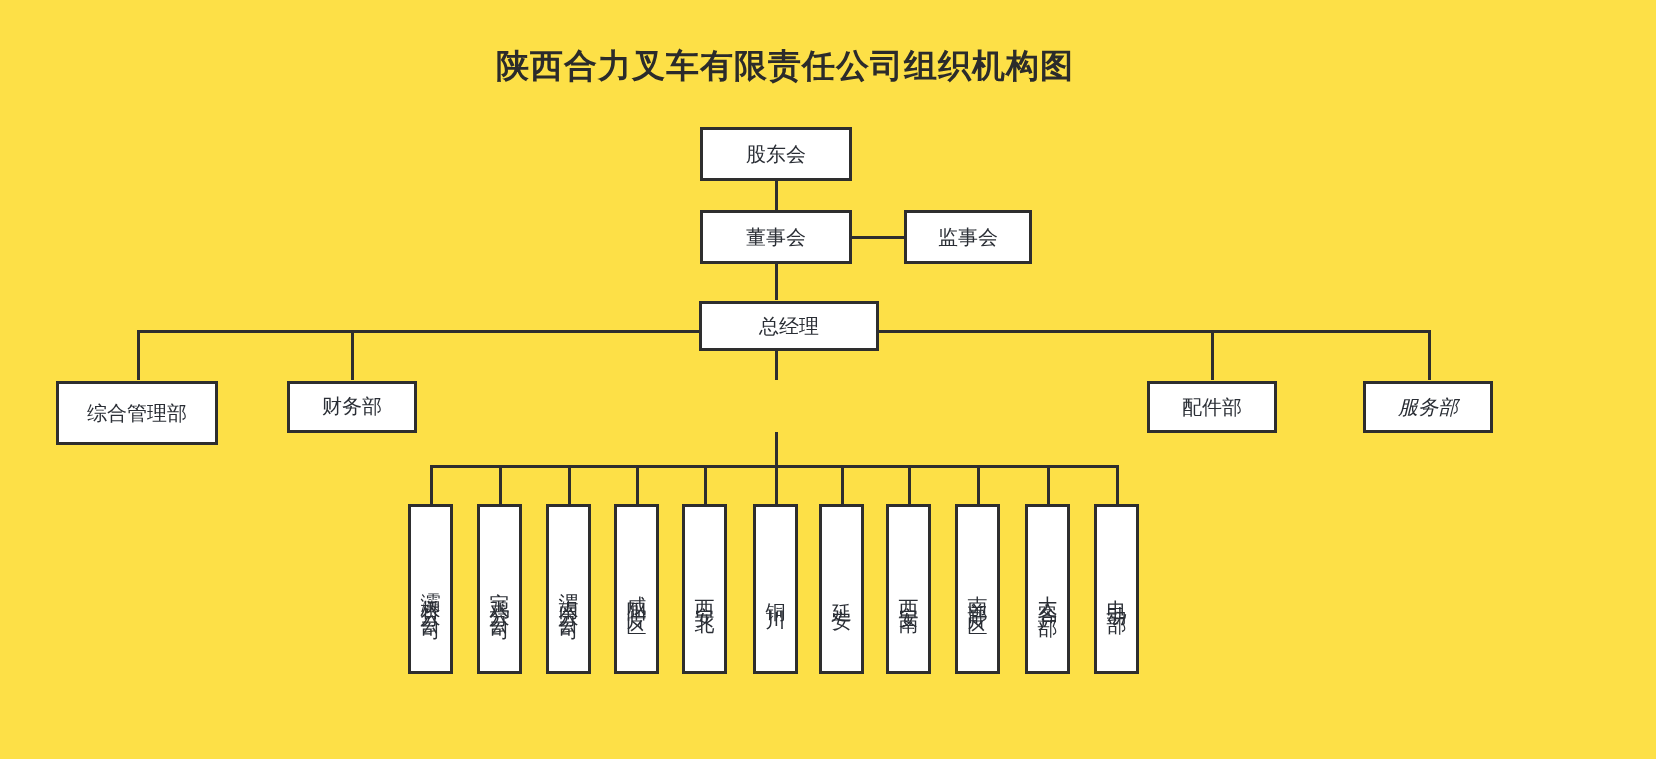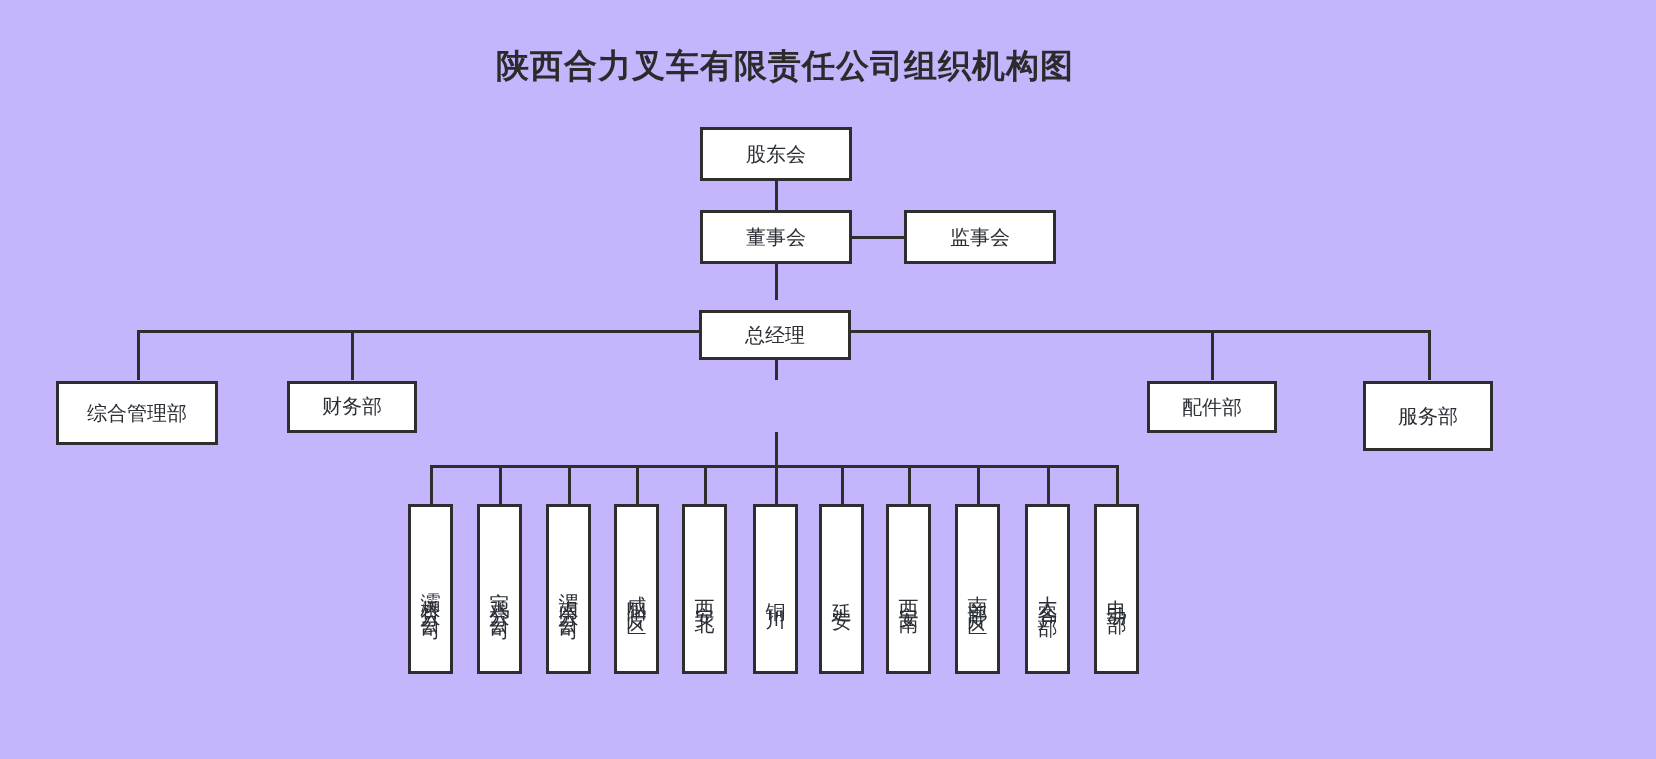--- a/index.html
+++ b/index.html
@@ -7,21 +7,21 @@
     padding: 0;
     background: #ffffff;
   }
   body {
     font-family: "Liberation Sans", "DejaVu Sans", sans-serif;
   }
   #chart-root {
     position: relative;
     width: 1656px;
     height: 759px;
-    background: #c4b5fd;
+    background: #fde047;
     overflow: hidden;
   }
 
   
   .chart-title {
     position: absolute;
     left: 0;
     top: 44px;
     width: 1570px;
     text-align: center;
@@ -99,28 +99,28 @@
   <div class="line v" style="left:841px; top:465px; height:40px;"></div>
   <div class="line v" style="left:908px; top:465px; height:40px;"></div>
   <div class="line v" style="left:977px; top:465px; height:40px;"></div>
   <div class="line v" style="left:1047px; top:465px; height:40px;"></div>
   <div class="line v" style="left:1116px; top:465px; height:40px;"></div>
 
   <div class="node" style="left:700px; top:127px; width:152px; height:54px;">股东会</div>
 
   <div class="node" style="left:700px; top:210px; width:152px; height:54px;">董事会</div>
 
-  <div class="node" style="left:904px; top:210px; width:152px; height:54px;">监事会</div>
+  <div class="node" style="left:904px; top:210px; width:128px; height:54px;">监事会</div>
 
-  <div class="node" style="left:699px; top:310px; width:152px; height:50px;">总经理</div>
+  <div class="node" style="left:699px; top:301px; width:180px; height:50px;">总经理</div>
 
   <div class="node" style="left:56px; top:381px; width:162px; height:64px;">综合管理部</div>
   <div class="node" style="left:287px; top:381px; width:130px; height:52px;font-family:Liberation Mono, monospace;">财务部</div>
   <div class="node" style="left:1147px; top:381px; width:130px; height:52px;">配件部</div>
-  <div class="node" style="left:1363px; top:381px; width:130px; height:70px;">服务部</div>
+  <div class="node" style="left:1363px; top:381px; width:130px; height:52px;font-style:italic;">服务部</div>
 
   <div class="node vertical" style="left:408px; top:504px; width:45px; height:170px;">灞桥分公司</div>
   <div class="node vertical" style="left:477px; top:504px; width:45px; height:170px;">宝鸡分公司</div>
   <div class="node vertical" style="left:546px; top:504px; width:45px; height:170px;">渭南分公司</div>
   <div class="node vertical" style="left:614px; top:504px; width:45px; height:170px;">咸阳片区</div>
   <div class="node vertical" style="left:682px; top:504px; width:45px; height:170px;">西安北</div>
   <div class="node vertical" style="left:753px; top:504px; width:45px; height:170px;">铜川</div>
   <div class="node vertical" style="left:819px; top:504px; width:45px; height:170px;">延安</div>
   <div class="node vertical" style="left:886px; top:504px; width:45px; height:170px;">西安南</div>
   <div class="node vertical" style="left:955px; top:504px; width:45px; height:170px;">南部片区</div>

